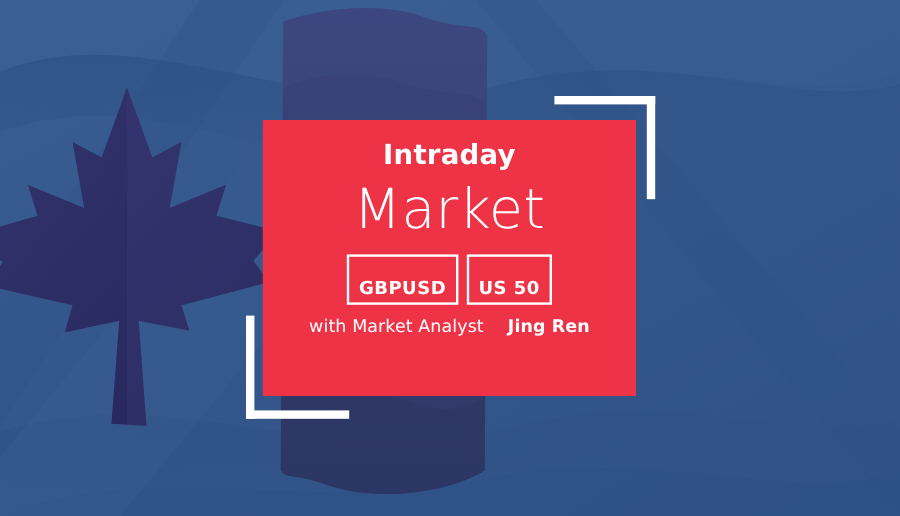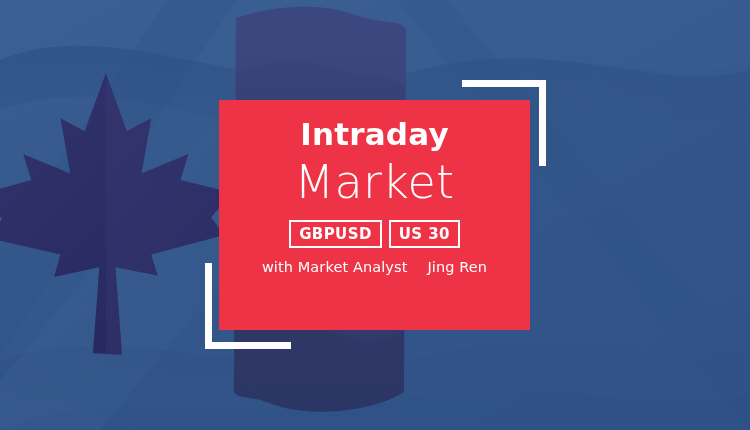--- a/index.html
+++ b/index.html
@@ -23,21 +23,21 @@
     background:#EE3347;
     z-index:5;
     display:flex;
     flex-direction:column;
     align-items:center;
     color:#fff;
   }
 
   .kicker{
     font-weight:bold;
-    font-size:31px;
+    font-size:23px;
     letter-spacing:0.2px;
     line-height:1;
     margin-top:19px;
   }
 
   .title-block{
     margin-top:10px;
     text-align:center;
     line-height:0.99;
     font-weight:300;
@@ -50,33 +50,33 @@
     gap:7px;
     margin-top:14px;
     align-items:stretch;
   }
   .tag{
     border:2px solid #fff;
     color:#fff;
     font-size:15px;
     font-weight:600;
     letter-spacing:0.4px;
-    padding:4px 8px 3px 8px;
+    padding:18px 8px 3px 8px;
     line-height:1.15;
     white-space:nowrap;
     text-align:center;
   }
 
   .byline{
     margin-top:11px;
     font-size:14.5px;
     letter-spacing:0.1px;
     white-space:nowrap;
   }
-  .byline .analyst{ font-weight:normal; margin-left:20px; }
+  .byline .analyst{ font-weight:bold; margin-left:20px; }
 
   
   .bracket{ position:absolute; z-index:9; }
   .bracket span{ position:absolute; background:#FFFFFF; display:block; }
 
   #bracket-top-right{ left:462px; top:80px; width:84px; height:86px; }
   #bracket-top-right .h{ left:0;  top:0;  width:84px; height:7px; }
   #bracket-top-right .v{ right:0; top:0;  width:7px;  height:86px; }
 
   #bracket-bottom-left{ left:205px; top:263px; width:86px; height:86px; }
@@ -192,21 +192,21 @@
   <div class="red-panel">
 
     <div class="kicker">Intraday</div>
 
     <div class="title-block">
       <span class="title-line">Market</span>
     </div>
 
     <div class="tags">
       <span class="tag">GBPUSD</span>
-      <span class="tag">US 30</span>
+      <span class="tag">US 50</span>
     </div>
 
     <div class="byline">
       <span>with Market Analyst</span><span class="analyst">Jing Ren</span>
     </div>
 
   </div>
 
 </div>
 

